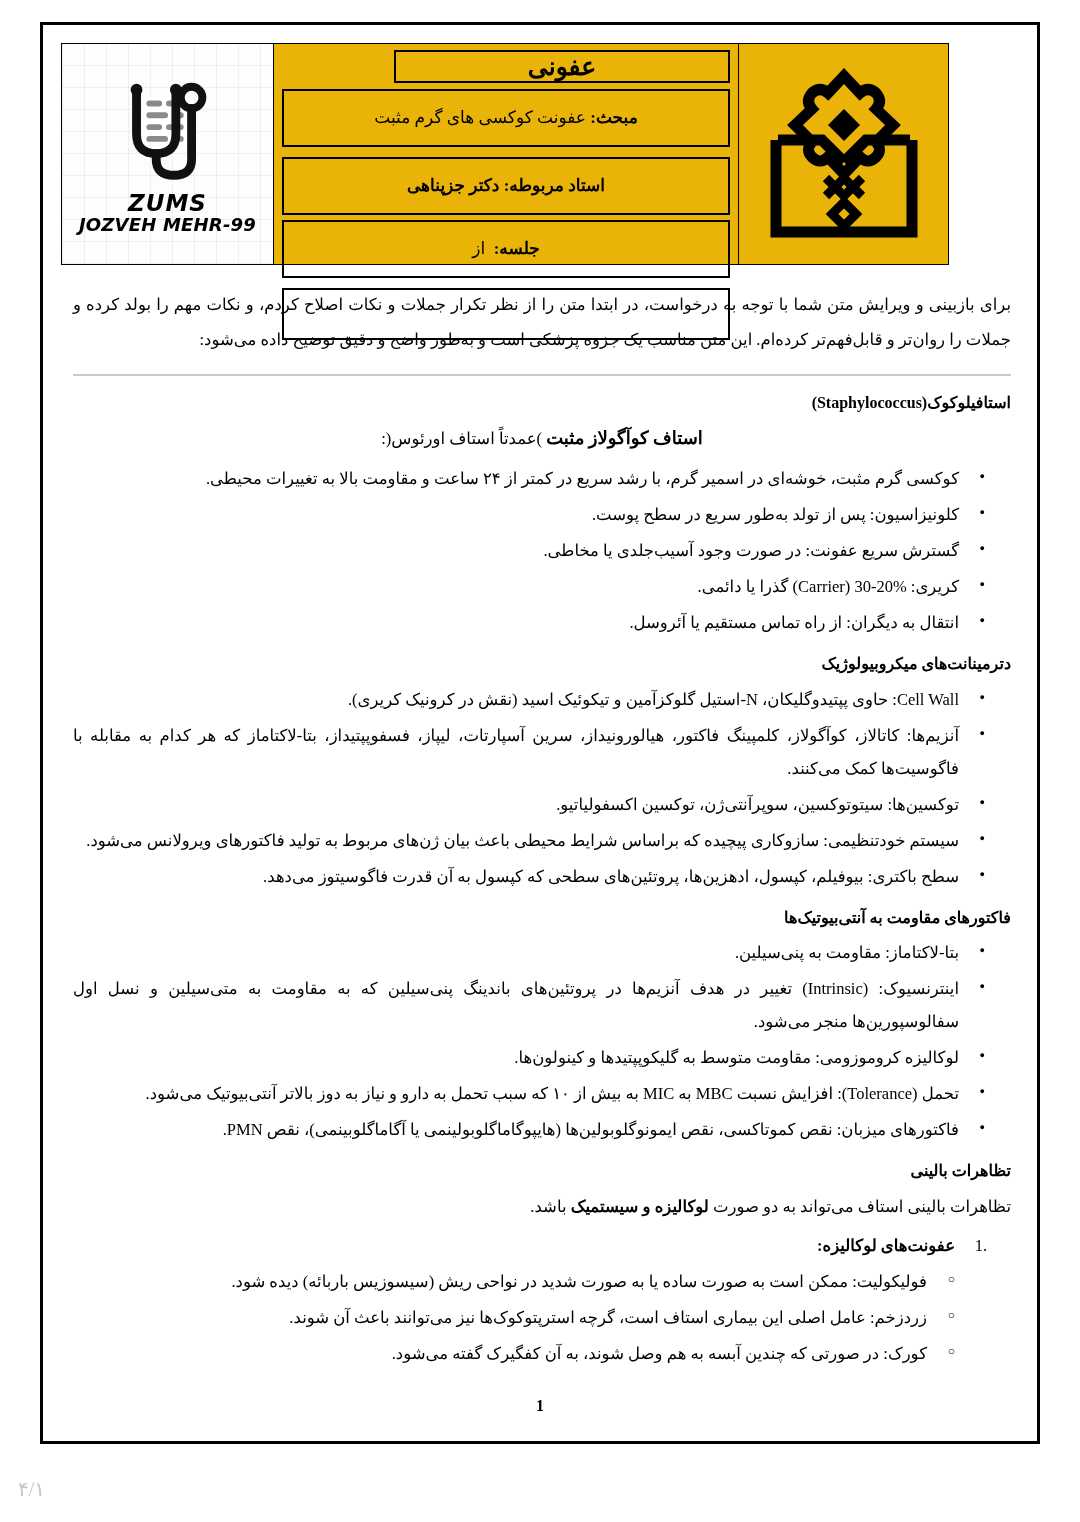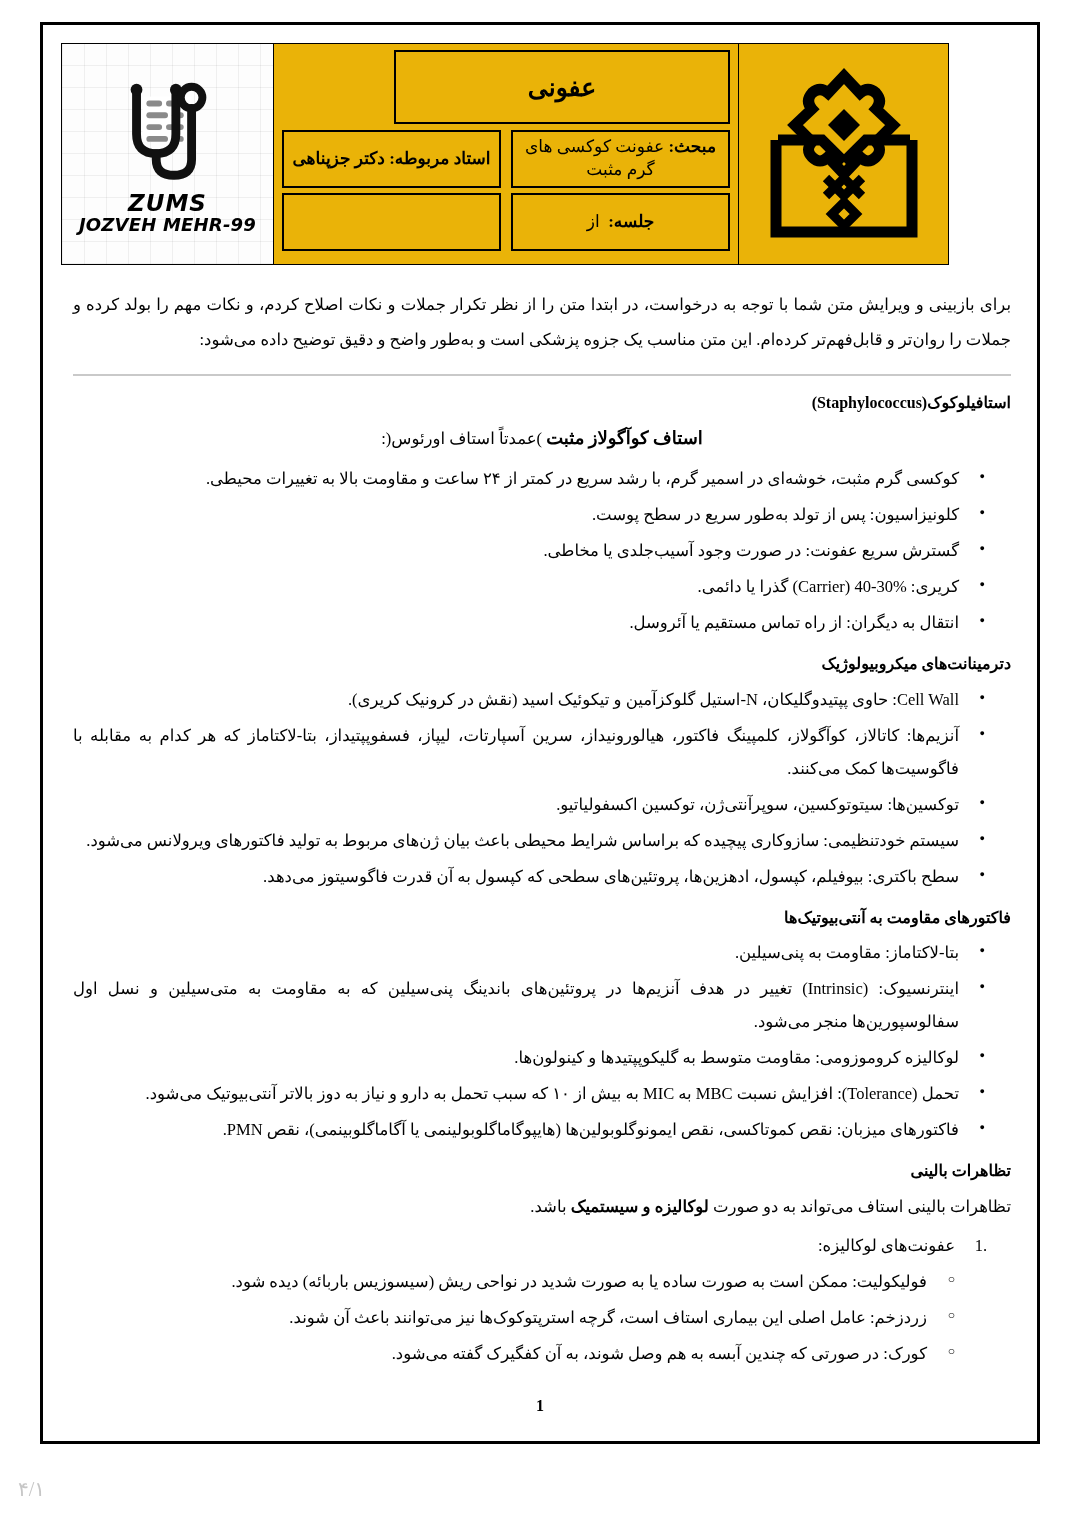--- a/index.html
+++ b/index.html
@@ -77,21 +77,21 @@
     margin: 0 0 6px 112px;
     display: flex;
     align-items: center;
     justify-content: center;
     font-weight: bold;
     font-size: 25px;
     font-family: "Liberation Serif", "DejaVu Serif", serif;
   }
   .meta-row {
     display: flex;
-    flex-direction: row;
+    flex-direction: column;
     gap: 10px;
     margin-bottom: 5px;
   }
   .meta-cell {
     border: 2px solid #000;
     box-sizing: border-box;
     flex: 1;
     min-height: 58px;
     display: flex;
     align-items: center;
@@ -180,21 +180,21 @@
     line-height: 3.4;
   }
   ul.bl.hollow { padding-right: 84px; }
   ul.bl.hollow > li::before {
     content: "\25CB";
     font-size: 12px;
     line-height: 2.6;
     right: -28px;
   }
   ol.ol1 { padding-right: 56px; counter-reset: n; }
-  ol.ol1 > li { counter-increment: n; font-weight: normal; }
+  ol.ol1 > li { counter-increment: n; font-weight: bold; }
   ol.ol1 > li::before {
     content: counter(n) ".";
     position: absolute;
     right: -32px;
     top: 0;
     font-weight: normal;
     font-family: "Liberation Serif", serif;
     direction: ltr;
   }
   li b { font-weight: normal; }
@@ -310,21 +310,21 @@
     </h2>
 
     <div class="subhead">
       <span>استاف کوآگولاز مثبت</span><span class="lite"> )عمدتاً استاف اورئوس(:</span>
     </div>
 
     <ul class="bl">
       <li><b>کوکسی گرم مثبت، خوشه‌ای</b><span> در اسمیر گرم، با رشد سریع در کمتر از ۲۴ ساعت و مقاومت بالا به تغییرات محیطی.</span></li>
       <li><b>کلونیزاسیون</b><span>: پس از تولد به‌طور سریع در سطح پوست.</span></li>
       <li><b>گسترش سریع عفونت</b><span>: در صورت وجود آسیب‌جلدی یا مخاطی.</span></li>
-      <li><b>کریری</b><span>: %30-40 (Carrier) گذرا یا دائمی.</span></li>
+      <li><b>کریری</b><span>: %20-30 (Carrier) گذرا یا دائمی.</span></li>
       <li><b>انتقال به دیگران</b><span>: از راه تماس مستقیم یا آئروسل.</span></li>
     </ul>
 
     <h2 class="section">دترمینانت‌های میکروبیولوژیک</h2>
     <ul class="bl">
       <li><b class="ltr">Cell Wall</b><span>: حاوی پپتیدوگلیکان، N-استیل گلوکزآمین و تیکوئیک اسید (نقش در کرونیک کریری).</span></li>
       <li><b>آنزیم‌ها</b><span>: کاتالاز، کوآگولاز، کلمپینگ فاکتور، هیالورونیداز، سرین آسپارتات، لیپاز، فسفوپپتیداز، بتا-لاکتاماز که هر کدام به مقابله با فاگوسیت‌ها کمک می‌کنند.</span></li>
       <li><b>توکسین‌ها</b><span>: سیتوتوکسین، سوپرآنتی‌ژن، توکسین اکسفولیاتیو.</span></li>
       <li><b>سیستم خودتنظیمی</b><span>: سازوکاری پیچیده که براساس شرایط محیطی باعث بیان ژن‌های مربوط به تولید فاکتورهای ویرولانس می‌شود.</span></li>
       <li><b>سطح باکتری</b><span>: بیوفیلم، کپسول، ادهزین‌ها، پروتئین‌های سطحی که کپسول به آن قدرت فاگوسیتوز می‌دهد.</span></li>

